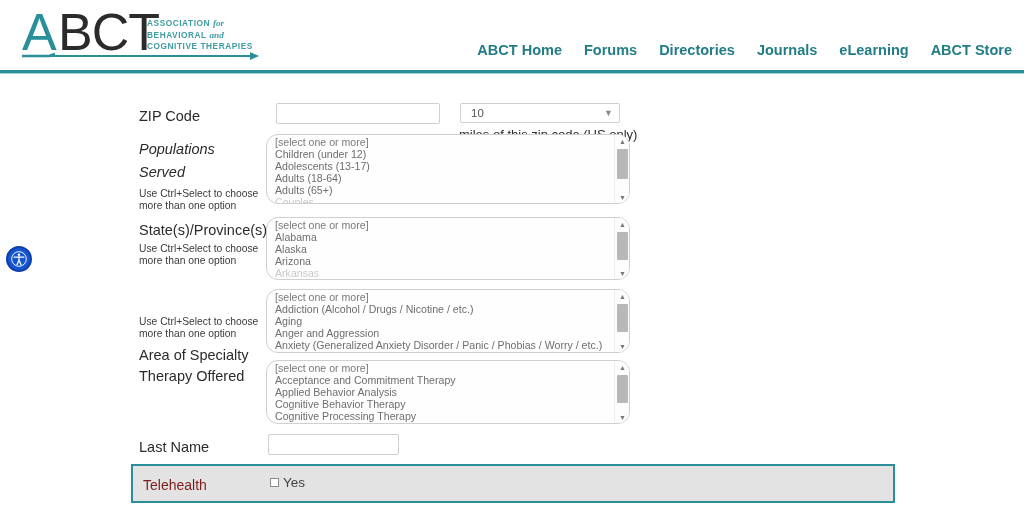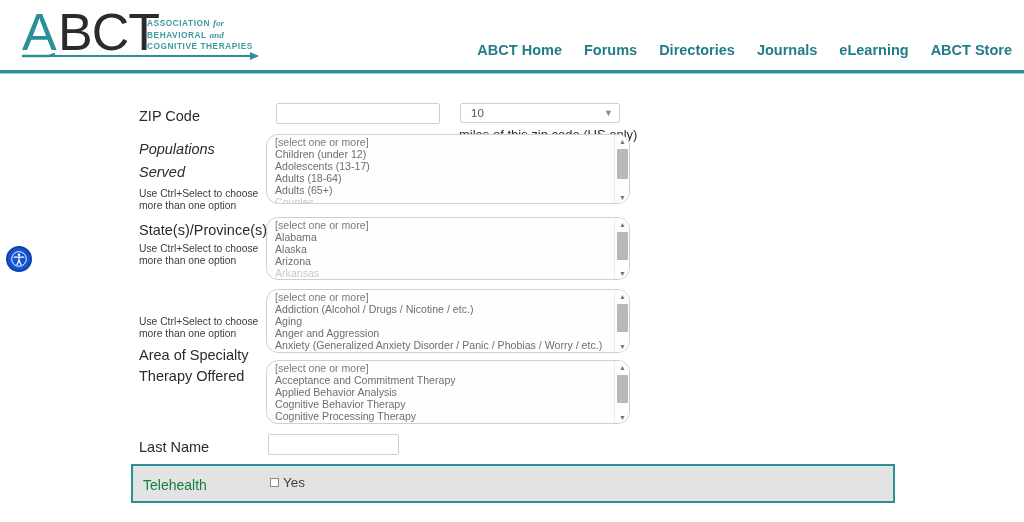--- a/index.html
+++ b/index.html
@@ -245,21 +245,21 @@
     height: 39px;
     box-sizing: border-box;
     background: #e3e3e3;
     border: 2px solid #2a8f99;
   }
   .telehealth-label {
     position: absolute;
     left: 10px;
     top: 11px;
     font-size: 14px;
-    color: #15803d;
+    color: #7f1d1d;
   }
   .cb-wrap {
     position: absolute;
     left: 137px;
     top: 9px;
     display: flex;
     align-items: center;
     gap: 4px;
   }
   .cb {

